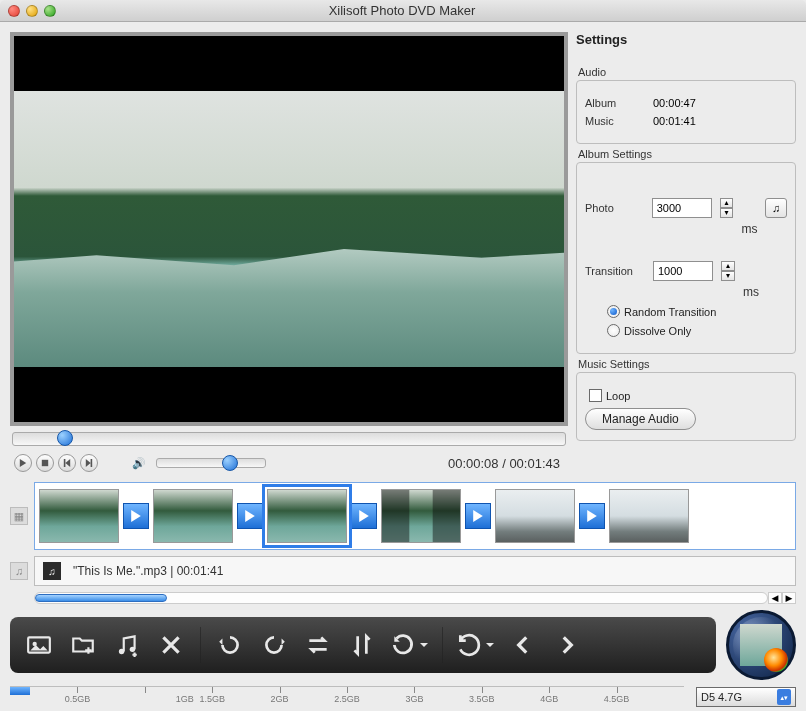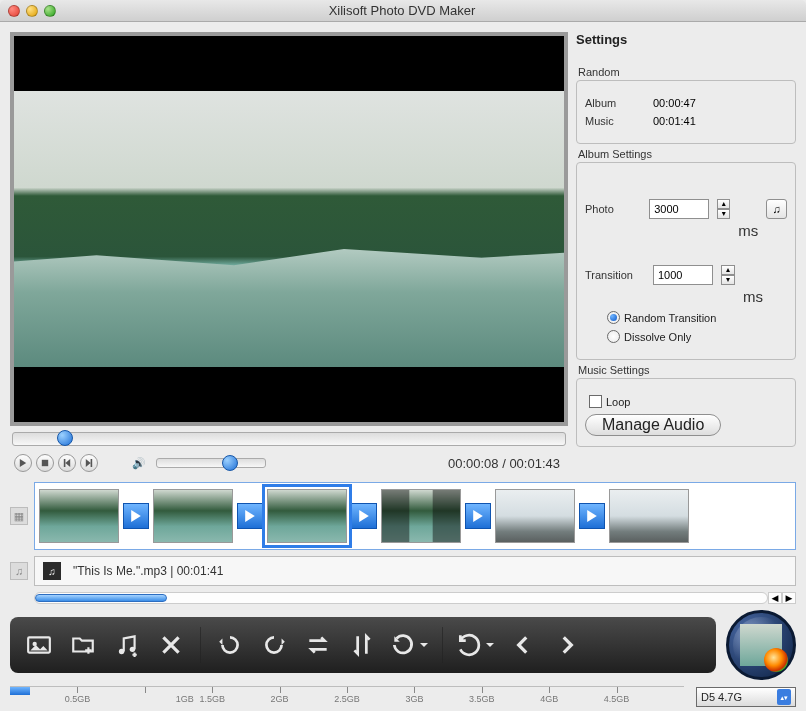--- a/index.html
+++ b/index.html
@@ -38,29 +38,29 @@
 .time-text { margin-left: auto; color: #333; font-size: 13px; margin-right: 4px; }
 .panel-title { font-size: 13px; font-weight: bold; margin-bottom: 19px; color:#222; }
 .panel-group { border: 1px solid #bdbdbd; border-radius: 4px; padding: 10px 8px; background: #ececec; }
 .group-label { font-size: 11px; color: #333; margin: 4px 0 2px 2px; }
 .row { display: flex; align-items: center; gap: 8px; margin: 6px 0; }
 .row-label { width: 60px; color: #333; }
 .row-value { width: 68px; }
 .num-input { width: 60px; height: 20px; border: 1px solid #8f8f8f; background: #fff; padding: 0 4px; border-radius: 0; }
 .spinner { width: 14px; display: flex; flex-direction: column; }
 .spinner span { height: 10px; border: 1px solid #8f8f8f; background: linear-gradient(#fff,#e4e4e4); text-align: center; line-height: 8px; font-size: 8px; cursor: pointer; }
-.ms { font-size: 15px; color: #333; margin-top: 43px; }
+.ms { font-size: 12px; color: #333; margin-top: 43px; }
 .music-icon-btn { width: 22px; height: 20px; border: 1px solid #8f8f8f; border-radius: 3px; background: linear-gradient(#fff,#e4e4e4); display:flex; align-items:center; justify-content:center; cursor:pointer; }
 .chk { width: 13px; height: 13px; border: 1px solid #6a6a6a; background: #fff; display: inline-flex; align-items:center; justify-content:center; margin-right: 4px; cursor:pointer; }
 .chk.checked::after { content:"✓"; color: #1356c8; font-weight: bold; font-size: 11px; }
 .radio { width: 13px; height: 13px; border: 1px solid #6a6a6a; border-radius: 50%; background: radial-gradient(#fff,#e8e8e8); display: inline-flex; align-items:center; justify-content:center; margin-right: 4px; cursor:pointer; }
 .radio.checked::after { content:""; width: 7px; height: 7px; border-radius: 50%; background: radial-gradient(circle at 30% 30%, #6fb5ff, #0c57c9); }
 .opt-row { margin: 6px 0 6px 4px; display:flex; align-items:center; color:#222; }
 .opt-row.indent { margin-left: 22px; }
-.aqua-btn { height: 22px; padding: 0 16px; border-radius: 11px; border: 1px solid #8f8f8f; background: linear-gradient(#ffffff,#dedede); cursor: pointer; font-size: 16px; color:#222; }
+.aqua-btn { height: 22px; padding: 0 16px; border-radius: 11px; border: 1px solid #8f8f8f; background: linear-gradient(#ffffff,#dedede); cursor: pointer; font-size: 12px; color:#222; }
 
 
 .timeline-wrap { padding: 0 10px; }
 .strip-row { display: flex; align-items: center; gap: 6px; margin-bottom: 6px; }
 .strip-row-icon { width: 18px; height: 18px; background: #dcdcdc; border: 1px solid #bcbcbc; display:flex; align-items:center; justify-content:center; color:#888; }
 .strip-viewer { flex: 1; border: 1px solid #7aa9e6; background: #fff; height: 68px; display: flex; align-items: center; padding: 4px; gap: 4px; overflow: hidden; position:relative; }
 .thumb { width: 80px; height: 54px; background: linear-gradient(#cfd8cf 0%, #325b3d 40%, #6ea79a 70%, #8ab8ae 100%); border: 1px solid #999; position: relative; }
 .thumb.sel { outline: 3px solid #2f7de8; outline-offset: 2px; }
 .thumb.dark::before { content:""; position:absolute; inset:0; background: rgba(10,10,10,.45); clip-path: polygon(0 0, 35% 0, 35% 100%, 0 100%); }
 .thumb.dark::after { content:""; position:absolute; inset:0; background: rgba(10,10,10,.45); clip-path: polygon(65% 0, 100% 0, 100% 100%, 65% 100%); }
@@ -157,21 +157,21 @@
       <div class="vol-track">
         <div class="vol-thumb" style="left:60%"></div>
       </div>
       <span class="time-text">00:00:08 / 00:01:43</span>
     </div>
   </div>
 
   <div class="right-col">
     <div class="panel-title">Settings</div>
 
-    <div class="group-label">Random</div>
+    <div class="group-label">Audio</div>
     <div class="panel-group">
       <div class="row">
         <span class="row-label">Album</span>
         <span class="row-value">00:00:47</span>
       </div>
       <div class="row">
         <span class="row-label">Music</span>
         <span class="row-value">00:01:41</span>
       </div>
     </div>

